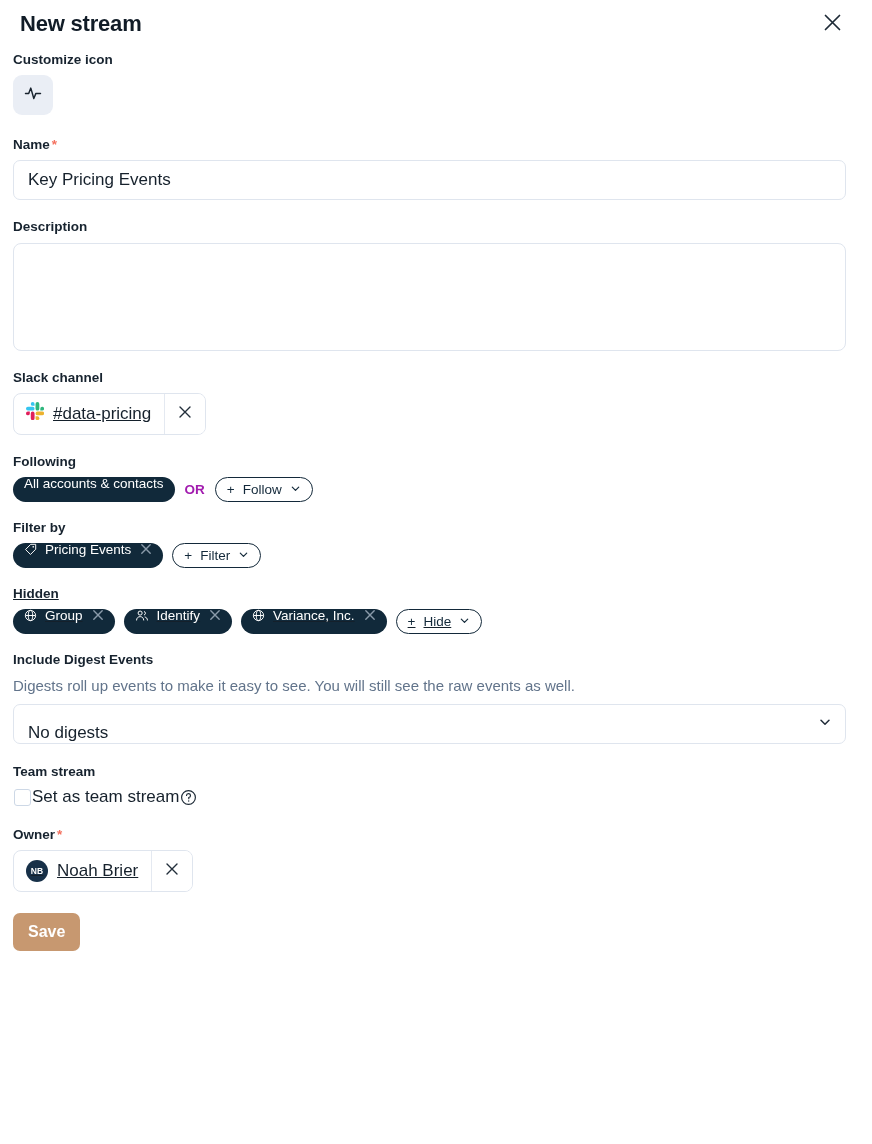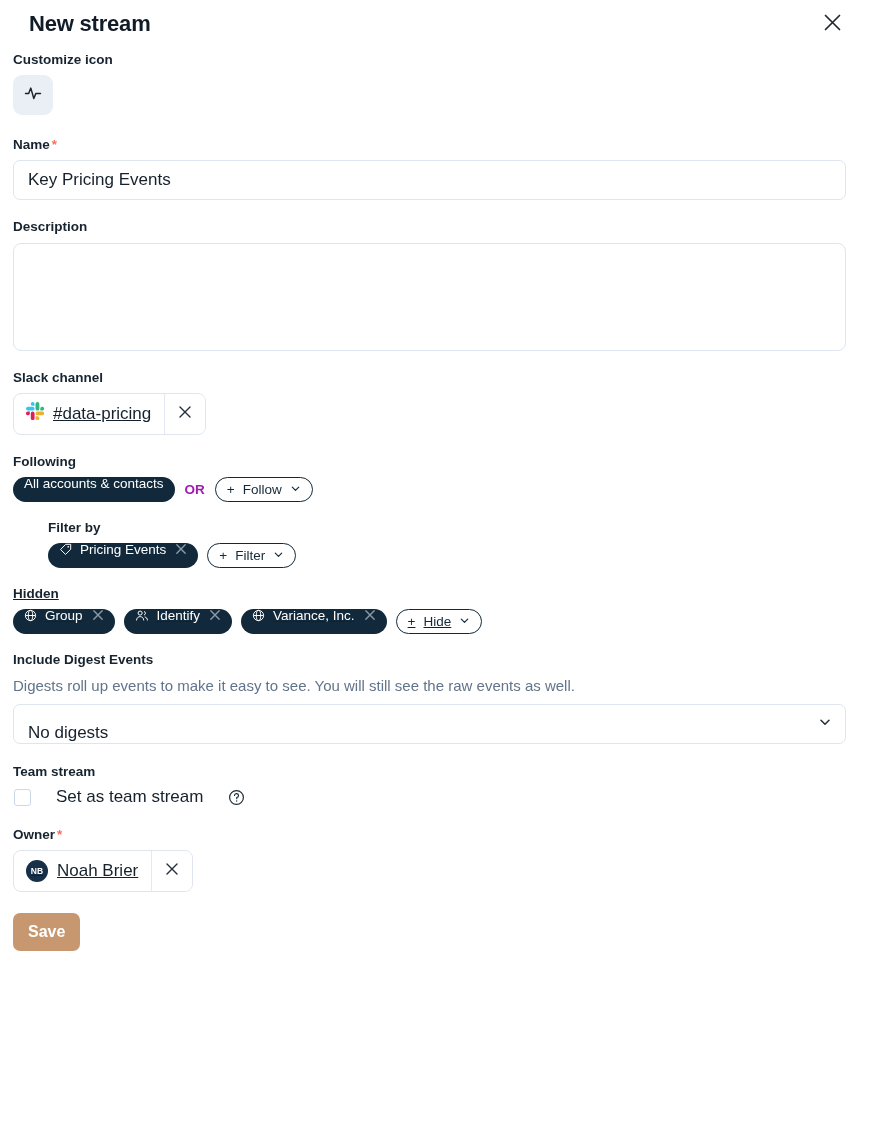--- a/index.html
+++ b/index.html
@@ -24,21 +24,21 @@
     padding: 0 28px 0 12px;
   }
 
   
   .header {
     position: relative;
     height: 52px;
   }
   .title {
     position: absolute;
-    left: 17px;
+    left: 8px;
     top: 11px;
     font-size: 22px;
     font-weight: 700;
     letter-spacing: -0.2px;
     color: #111c27;
   }
   .close-btn {
     position: absolute;
     right: -4px;
     top: 6px;
@@ -242,21 +242,21 @@
     right: 14px;
     top: 50%;
     transform: translateY(-50%);
     pointer-events: none;
   }
 
   
   .check-row {
     display: flex;
     align-items: center;
-    gap: 25px;
+    gap: 1px;
     margin-left: 2px;
   }
   .checkbox {
     width: 17px;
     height: 17px;
     border: 1.5px solid #cdd8e6;
     border-radius: 3px;
     background: #fff;
     cursor: pointer;
     box-sizing: border-box;
@@ -368,21 +368,21 @@
         <span>
           <svg width="11" height="11" viewBox="0 0 12 12" fill="none">
             <path d="M2.5 4.5 L6 8 L9.5 4.5" stroke="#13293a" stroke-width="1.3" stroke-linecap="round" stroke-linejoin="round"></path>
           </svg>
         </span>
       </span>
     </div>
   </div>
 
   
-  <div class="group" style="margin-bottom:18px;margin-left:35px;">
+  <div class="group" style="margin-bottom:18px;">
     <div class="field-label">Filter by</div>
     <div class="pill-row">
       <span class="pill-dark">
         <span>
           <svg width="13" height="13" viewBox="0 0 16 16" fill="none">
             <path d="M8.3 1.6 H14.4 V7.7 L8 14.1 L1.9 8 Z" stroke="#ffffff" stroke-width="1.2" stroke-linejoin="round"></path>
             <circle cx="11.4" cy="4.6" r="1.05" fill="#ffffff"></circle>
           </svg>
         </span>
         <span>Pricing Events</span>

